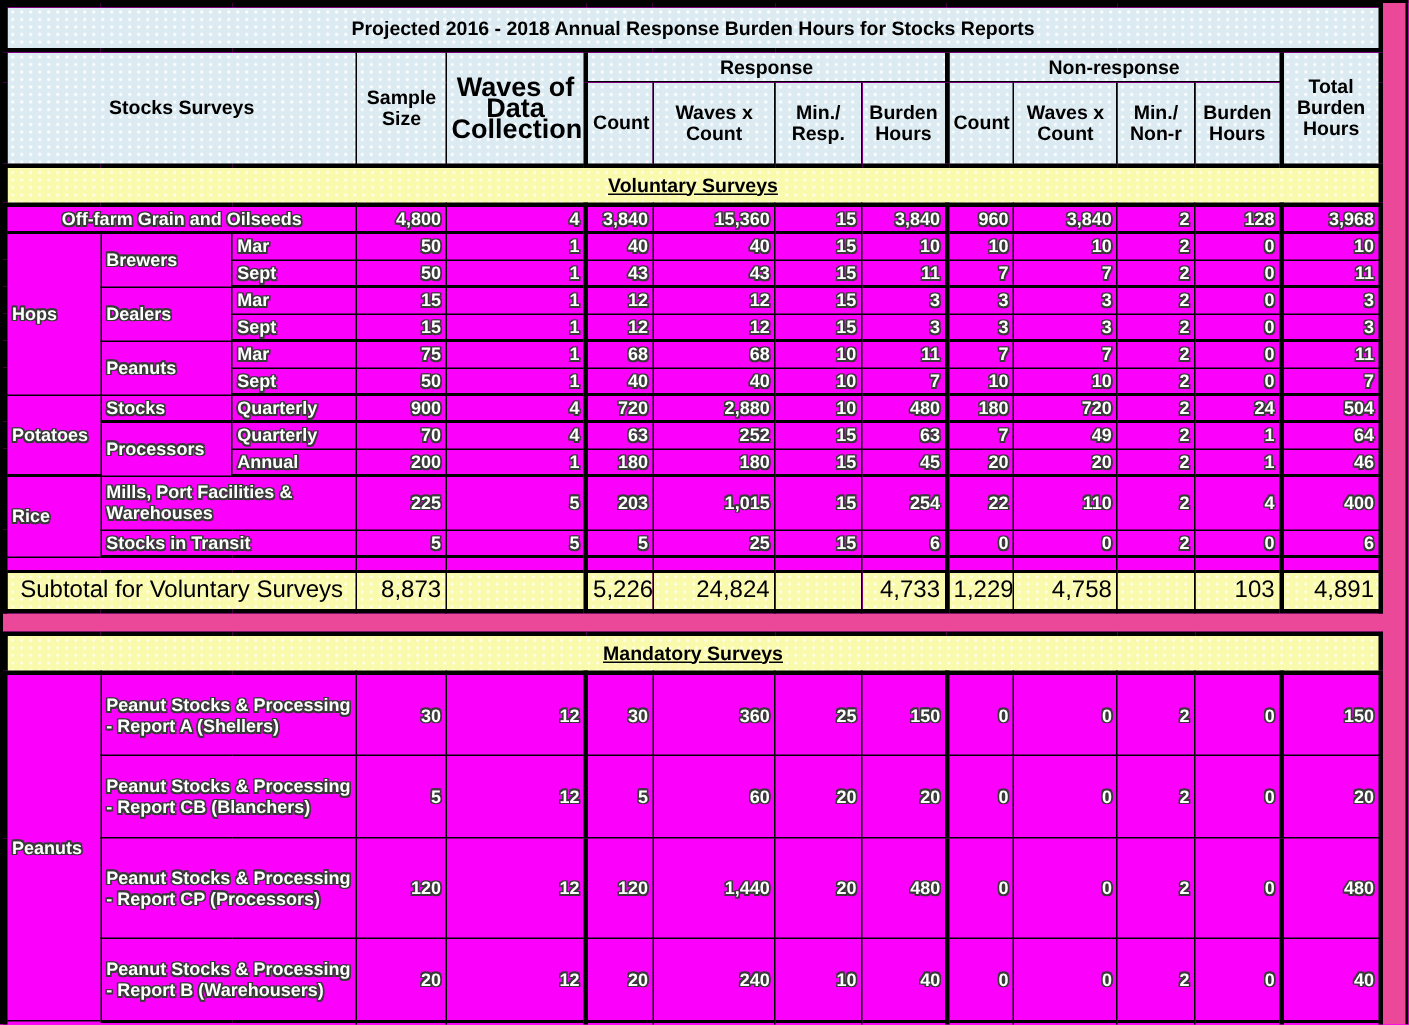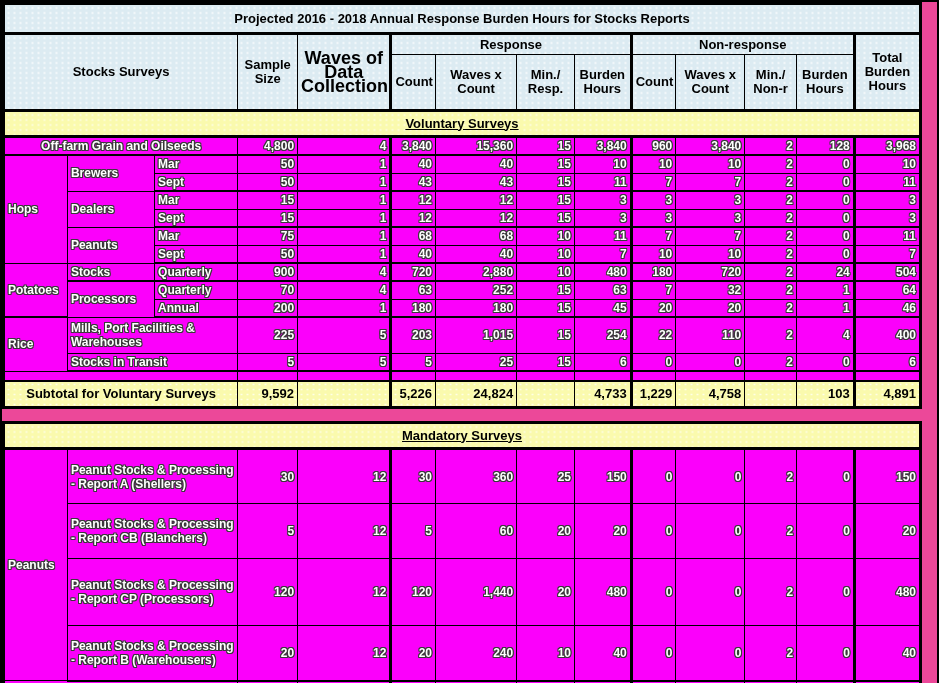--- a/index.html
+++ b/index.html
@@ -59,21 +59,21 @@
     background-image:radial-gradient(rgba(255,255,255,.7) 1px, transparent 1.4px);
     background-size:6px 5px;
     color:#000;text-shadow:none;font-weight:bold;font-size:13px;
     text-align:center;height:21px;
     border-top:3px solid #000;border-bottom:3px solid #000;text-decoration:underline;
   }
   tr.sub td{
     background-color:#fafaad;
     background-image:radial-gradient(rgba(255,255,255,.7) 1px, transparent 1.4px);
     background-size:6px 5px;
-    color:#000;text-shadow:none;font-weight:bold;font-size:13px;
+    color:#000;text-shadow:none;font-weight:normal;font-size:16px;
     height:22px;border-top:2px solid #000;
   }
   .gap{height:12px;}
 </style>
 </head>
 <body>
 
 <div class="page">
 
   <table>
@@ -241,21 +241,21 @@
         <tr>
           <td rowspan="2" class="lab">Processors</td>
           <td class="lab">Quarterly</td>
           <td class="num">70</td>
           <td class="num">4</td>
           <td class="num bL">63</td>
           <td class="num">252</td>
           <td class="num">15</td>
           <td class="num">63</td>
           <td class="num bL">7</td>
-          <td class="num">32</td>
+          <td class="num">49</td>
           <td class="num">2</td>
           <td class="num">1</td>
           <td class="num bL">64</td>
         </tr>
         <tr class="end">
           <td class="lab">Annual</td>
           <td class="num">200</td>
           <td class="num">1</td>
           <td class="num bL">180</td>
           <td class="num">180</td>
@@ -305,21 +305,21 @@
           <td class="num"></td>
           <td class="num"></td>
           <td class="num bL"></td>
           <td class="num"></td>
           <td class="num"></td>
           <td class="num"></td>
           <td class="num bL"></td>
         </tr>
         <tr class="sub">
           <td colspan="3" class="cen">Subtotal for Voluntary Surveys</td>
-          <td class="num">9,592</td>
+          <td class="num">8,873</td>
           <td class="num"></td>
           <td class="num bL">5,226</td>
           <td class="num">24,824</td>
           <td class="num"></td>
           <td class="num">4,733</td>
           <td class="num bL">1,229</td>
           <td class="num">4,758</td>
           <td class="num"></td>
           <td class="num">103</td>
           <td class="num bL">4,891</td>

